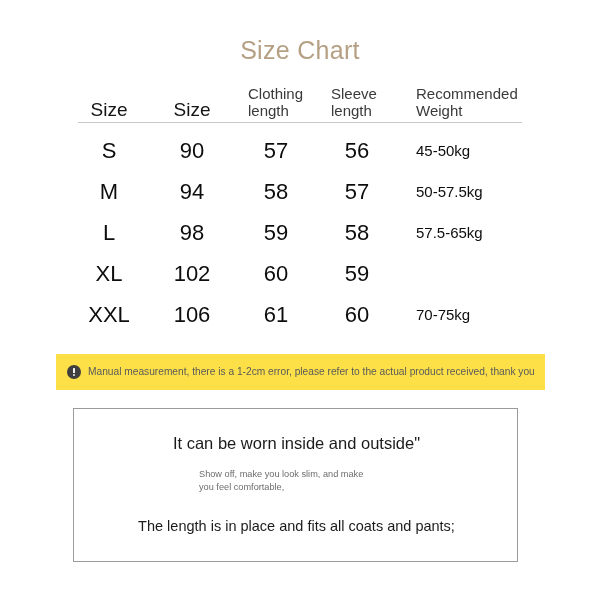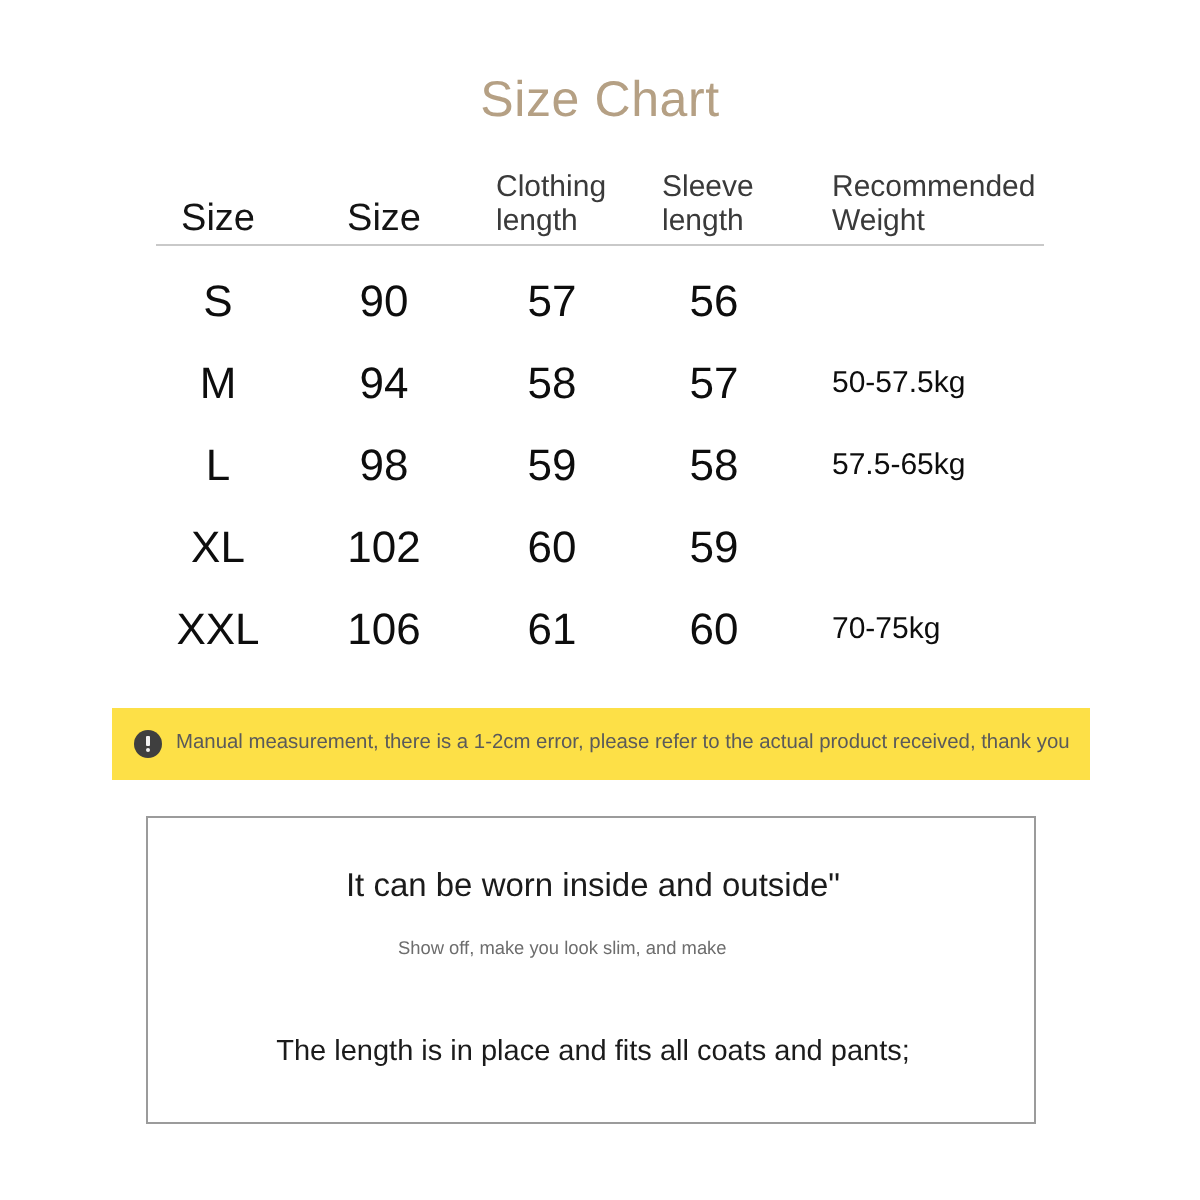--- a/index.html
+++ b/index.html
@@ -234,20 +234,21 @@
       <div class="head-rule"></div>
     </div>
 
     <div class="rows">
 
       <div class="row">
         <div class="cell num c-size">S</div>
         <div class="cell num c-bust">90</div>
         <div class="cell num c-cloth">57</div>
         <div class="cell num c-sleeve">56</div>
+        <div class="cell weight c-weight">45-50kg</div>
       </div>
 
       <div class="row">
         <div class="cell num c-size">M</div>
         <div class="cell num c-bust">94</div>
         <div class="cell num c-cloth">58</div>
         <div class="cell num c-sleeve">57</div>
         <div class="cell weight c-weight">50-57.5kg</div>
       </div>
 
@@ -279,17 +280,18 @@
 
   <div class="notice">
     <span class="notice-icon"></span>
     <span class="notice-text">Manual measurement, there is a 1-2cm error, please refer to the actual product received, thank you</span>
   </div>
 
   <div class="info-box">
     <div class="info-head">It can be worn inside and outside"</div>
     <div class="info-sub">
       <div>Show off, make you look slim, and make</div>
+      <div>you feel comfortable,</div>
     </div>
     <div class="info-foot">The length is in place and fits all coats and pants;</div>
   </div>
 
 </div>
 
 </body></html>

